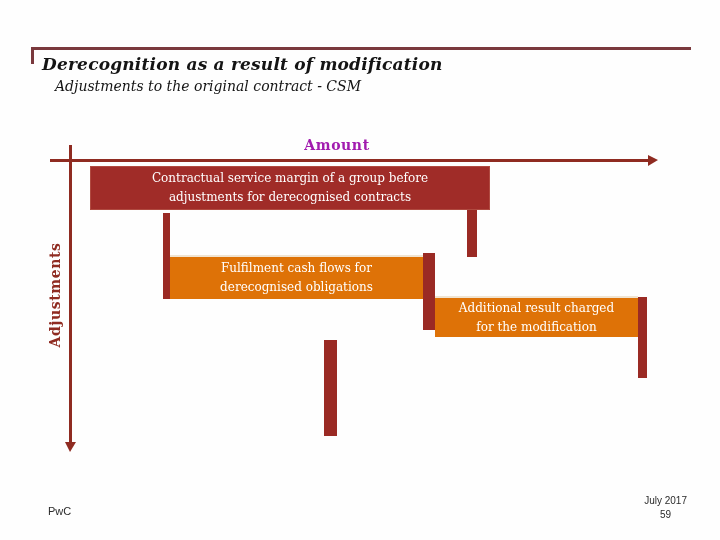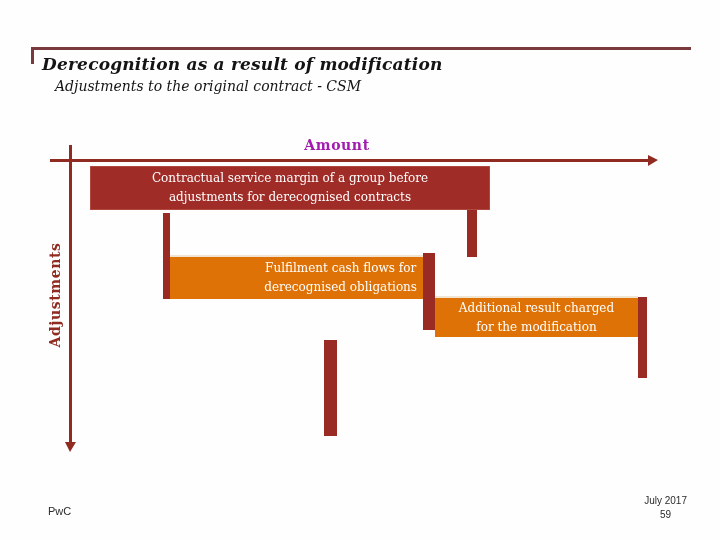--- a/index.html
+++ b/index.html
@@ -49,21 +49,21 @@
     display:flex; align-items:center; justify-content:center;
     color:#ffffff; font-size:12px; line-height:1.55; text-align:center; padding:1px 6px;
   }
   .bar span { white-space:pre-line; }
   .bar-dark   { background:#a02c28; border:1px solid #b04a40; }
   .bar-pink   { background:#c2625c; border-top:2px solid #ead9d4; }
   .bar-orange { background:#de7207; border-top:2px solid #f0e4d2; }
 
   .bar-1 { left:77px;  top:166px; width:400px; height:44px;margin-left:13px; }
   .bar-2 { left:170px; top:213px; width:302px; height:41px; }
-  .bar-3 { left:170px; top:255px; width:253px; height:44px;justify-content:flex-end; }
+  .bar-3 { left:170px; top:255px; width:253px; height:44px; }
   .bar-4 { left:435px; top:296px; width:203px; height:41px; }
   .bar-5 { left:324px; top:339px; width:314px; height:40px; }
   .bar-6 { left:77px;  top:384px; width:253px; height:52px; }
 
   
   .pwc {
     position:absolute; left:42px; top:505px; font-size:11px; color:#2b2b2b;
     font-family:"Liberation Sans", sans-serif;
     padding-left:6px;
   }

